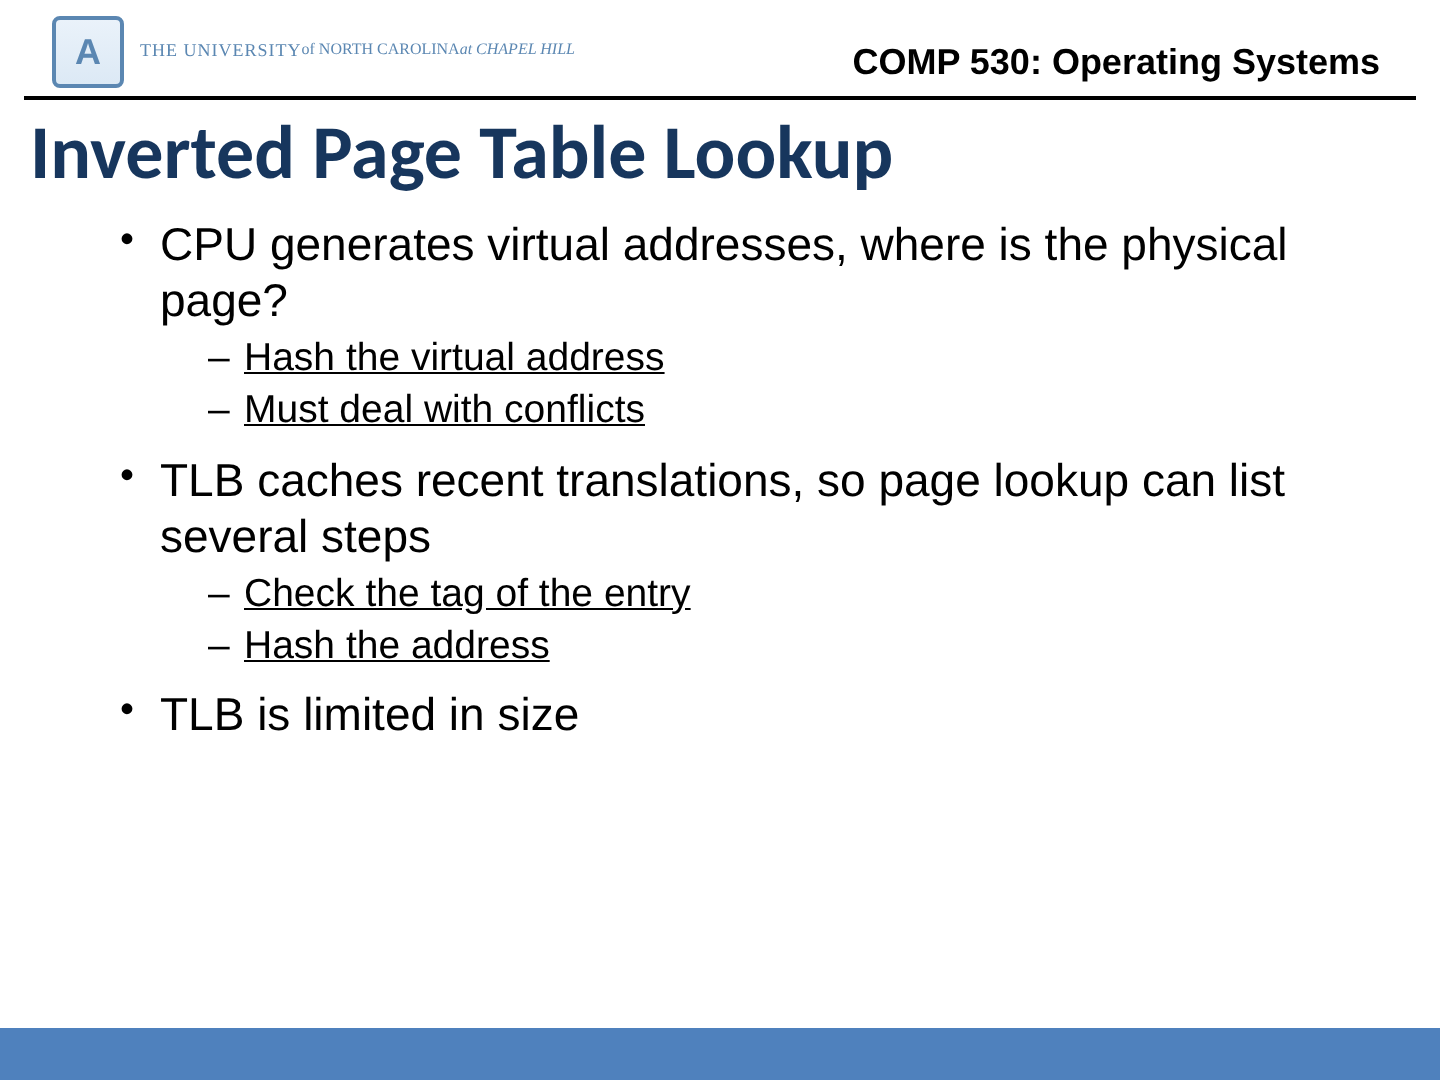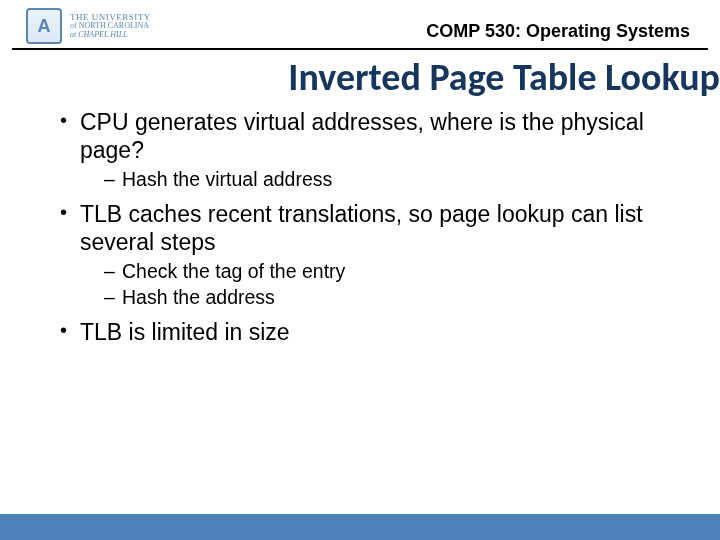--- a/index.html
+++ b/index.html
@@ -13,47 +13,47 @@
     border-bottom: 2px solid #000;
     margin: 0 12px;
   }
   .logo-block { display: flex; align-items: center; gap: 8px; }
   .logo-seal {
     width: 36px; height: 36px; border: 2px solid #5b87b2; border-radius: 4px;
     display: flex; align-items: center; justify-content: center;
     color: #5b87b2; font-size: 18px; font-weight: bold;
     background: linear-gradient(#eaf2fa,#dce9f5);
   }
-  .logo-text { display: flex; flex-direction: column; line-height: 1.05; }
+  .logo-text { display: flex; flex-direction: row; line-height: 1.05; }
   .logo-line1 { font-size: 9px; letter-spacing: 0.5px; color: #5b87b2; font-family: Georgia, 'Times New Roman', serif; }
   .logo-line2 { font-size: 8px; color: #5b87b2; font-family: Georgia, 'Times New Roman', serif; }
   .logo-line3 { font-size: 8px; color: #5b87b2; font-style: italic; font-family: Georgia, 'Times New Roman', serif; }
   .course {
     font-weight: bold; font-size: 18px; color: #000; padding-bottom: 2px; margin-left: 36px;
   }
   .title {
-    text-align: right; font-size: 38px; color: #17365d;
+    text-align: left; font-size: 38px; color: #17365d;
     font-family: Calibri, Arial, sans-serif;
     margin-top: 4px; margin-bottom: 8px; padding-left: 15px;
   }
   .content {
     padding: 0 28px 0 60px;
   }
   ul.top { list-style: none; }
   ul.top > li {
     position: relative; padding-left: 20px; margin-bottom: 4px;
     font-size: 23px; line-height: 1.22;
   }
   ul.top > li::before {
     content: "•"; position: absolute; left: 0; top: 0; font-size: 20px;
   }
   ul.sub { list-style: none; margin: 4px 0 8px 24px; }
   ul.sub > li {
     position: relative; padding-left: 18px; margin-bottom: 2px;
-    font-size: 19.5px; line-height: 1.22;
+    font-size: 19.5px; line-height: 1.22; text-decoration: underline;
   }
   ul.sub > li::before {
     content: "–"; position: absolute; left: 0; top: 0;
   }
   .footer-bar {
     position: absolute; left: 0; right: 0; bottom: 0; height: 26px;
     background: #4f81bd;
   }
 </style>
 </head>
@@ -76,20 +76,21 @@
   </div>
 
   <h1 class="title">Inverted Page Table Lookup</h1>
 
   <div class="content">
     <ul class="top">
       <li>
         <span>CPU generates virtual addresses, where is the physical page?</span>
         <ul class="sub">
           <li>Hash the virtual address</li>
+          <li>Must deal with conflicts</li>
         </ul>
       </li>
       <li>
         <span>TLB caches recent translations, so page lookup can list several steps</span>
         <ul class="sub">
           <li>Check the tag of the entry</li>
           <li>Hash the address</li>
         </ul>
       </li>
       <li>

